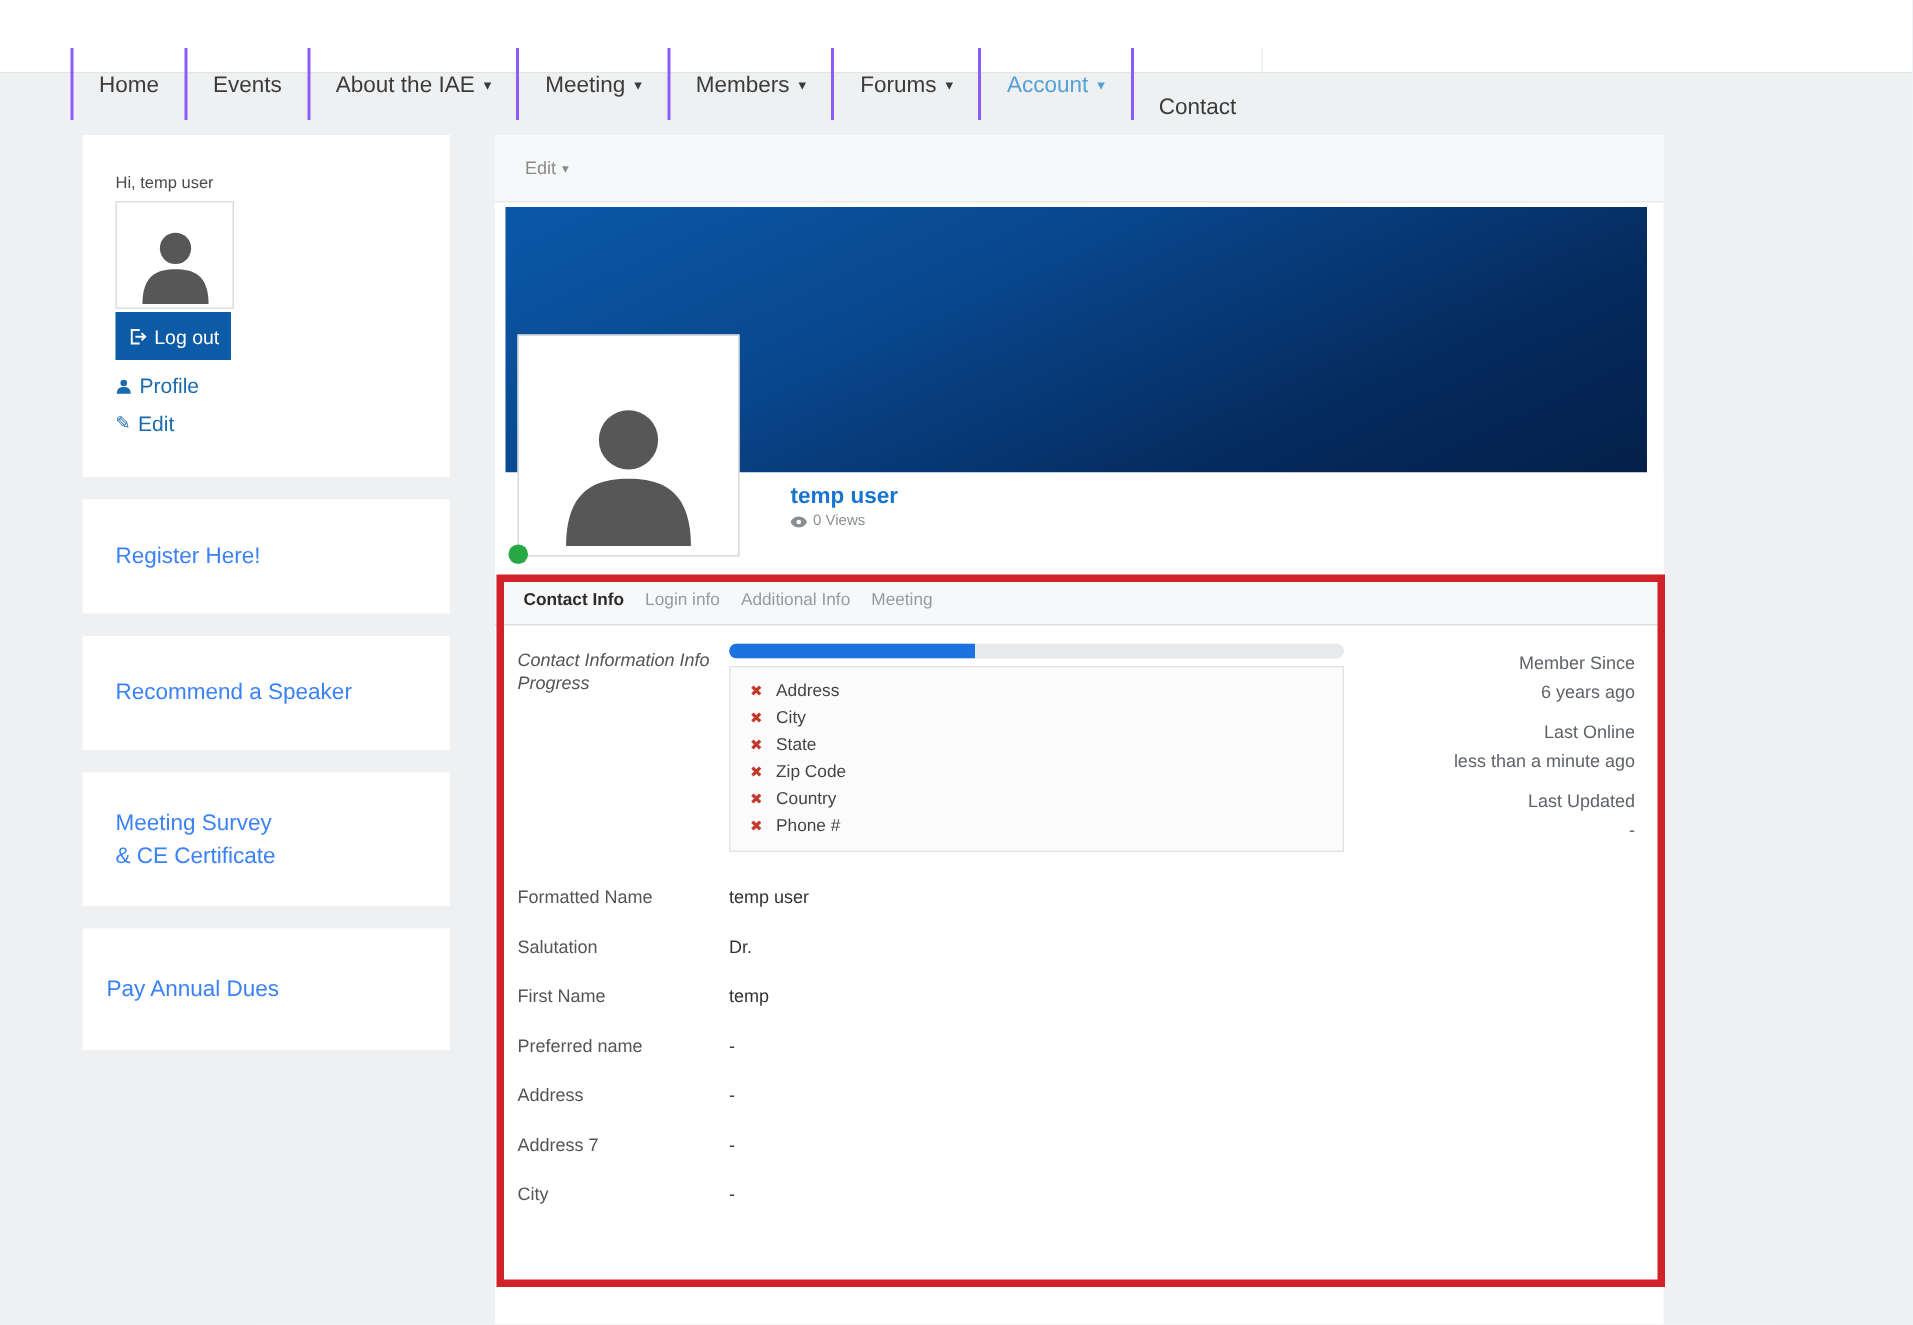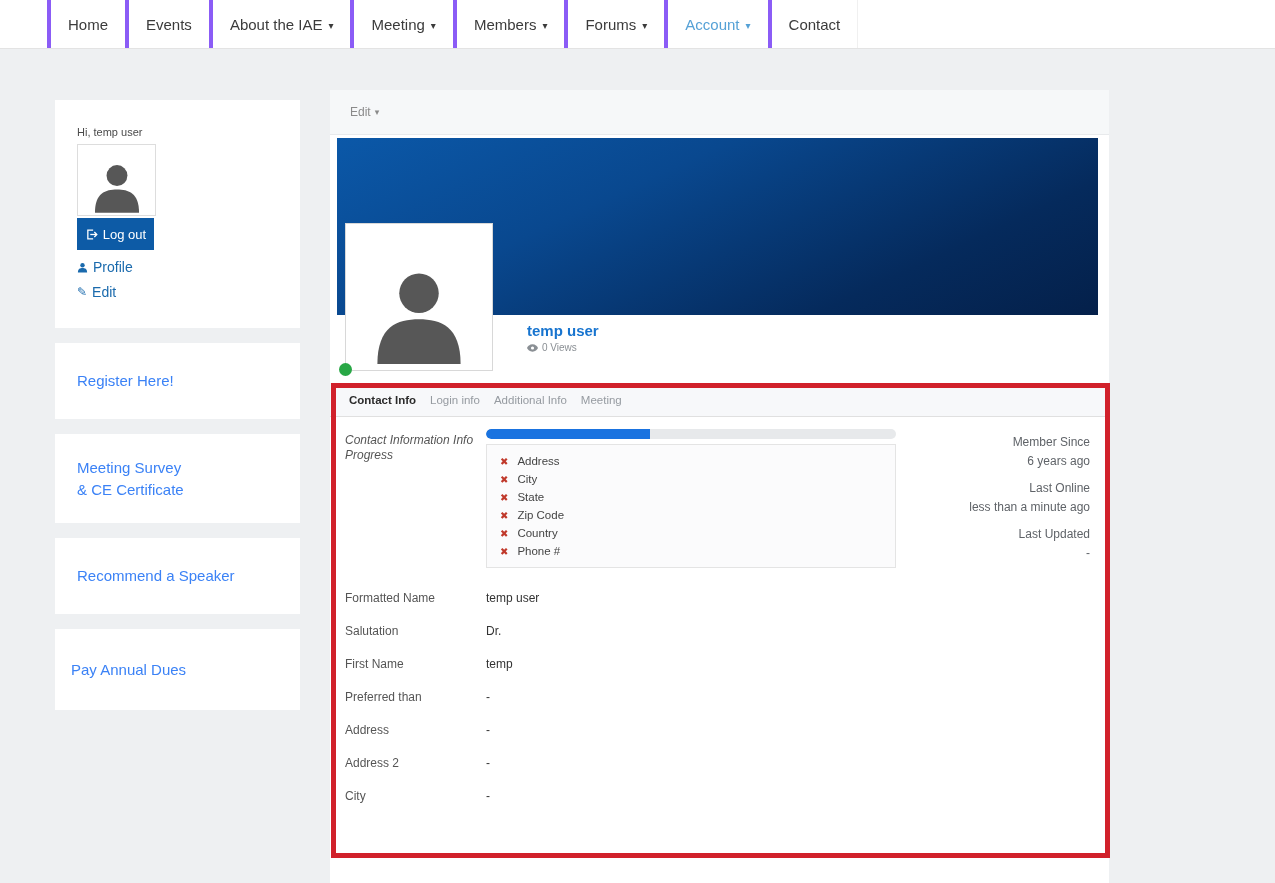--- a/index.html
+++ b/index.html
@@ -3,27 +3,27 @@
 <meta charset="utf-8">
 <style>
   * { margin:0; padding:0; box-sizing:border-box; }
   html,body { background:#eef0f2; }
   body { font-family:"Liberation Sans", sans-serif; }
   .canvas { position:relative; width:1275px; height:883px; background:#eef0f2; overflow:hidden; }
 
   
   .navbar { position:absolute; left:0; top:0; width:1275px; height:49px; background:#fff; border-bottom:1px solid #e3e3e3; }
   .nav-inner { display:flex; height:100%; margin-left:47px; }
-  .nav-item { display:flex; align-items:center; gap:6px; padding:0 17px; height:100%; font-size:15px; color:#3b3b3b; border-left:4px solid #8b5cf6; cursor:pointer; }
-  .nav-item:last-child { border-right:1px solid #f0f0f0; }
+  .nav-item { display:flex; align-items:center; gap:6px; padding:0 17px; height:100%; font-size:15px; color:#3b3b3b; border-left:2px solid #8b5cf6; cursor:pointer;margin-top:32px; }
+  .nav-item:last-child { border-right:1px solid #f0f0f0;align-items:flex-end; }
   .nav-item .caret { font-size:10px; color:#3b3b3b; margin-top:2px; }
   .nav-item.active, .nav-item.active .caret { color:#55a1d6; }
 
   
-  .sidebar { position:absolute; left:55px; top:100px; width:245px; }
+  .sidebar { position:absolute; left:55px; top:90px; width:245px; }
   .card { background:#fff; margin-bottom:15px; }
   .profile-card { height:228px; padding:26px 22px; }
   .greeting { font-size:11px; color:#4a4a4a; margin-bottom:6px; }
   .side-avatar { width:79px; height:72px; border:1px solid #ddd; background:#fff; display:flex; align-items:flex-end; justify-content:center; }
   .side-avatar svg { width:58px; height:58px; display:block; }
   .logout-btn { width:77px; height:32px; margin-top:2px; background:#0d5ba6; color:#fff; font-size:13px; border:none; display:flex; align-items:center; justify-content:center; gap:5px; cursor:pointer; font-family:"Liberation Sans",sans-serif; }
   .side-link { display:flex; align-items:center; gap:5px; margin-top:9px; font-size:14px; color:#1a6aad; cursor:pointer; text-decoration:none; }
   .side-link .pencil { font-size:12px; }
   .link-card { min-height:76px; display:flex; flex-direction:column; justify-content:center; padding:18px 22px; }
   .link-card a { font-size:15px; color:#3b82f6; text-decoration:none; line-height:22px; cursor:pointer; }
@@ -134,26 +134,26 @@
       </a>
       <a class="side-link">
         <span class="pencil">✎</span>
         <span>Edit</span>
       </a>
     </div>
 
     <div class="card link-card">
       <a>Register Here!</a>
     </div>
+    <div class="card link-card">
+      <a>Recommend a Speaker</a>
+    </div>
     <div class="card link-card" style="min-height:89px;">
       <a>Meeting Survey</a>
       <a>&amp; CE Certificate</a>
-    </div>
-    <div class="card link-card">
-      <a>Recommend a Speaker</a>
     </div>
     <div class="card link-card" style="min-height:81px;padding-left:16px;">
       <a>Pay Annual Dues</a>
     </div>
   </div>
 
   <div class="panel">
     <div class="panel-header">
       <div class="edit-menu">
         <span>Edit</span>
@@ -251,29 +251,29 @@
           </div>
         <div class="field-row">
             <div class="field-label">Salutation</div>
             <div class="field-value">Dr.</div>
           </div>
         <div class="field-row">
             <div class="field-label">First Name</div>
             <div class="field-value">temp</div>
           </div>
         <div class="field-row">
-            <div class="field-label">Preferred than</div>
+            <div class="field-label">Preferred name</div>
             <div class="field-value">-</div>
           </div>
         <div class="field-row">
             <div class="field-label">Address</div>
             <div class="field-value">-</div>
           </div>
         <div class="field-row">
-            <div class="field-label">Address 2</div>
+            <div class="field-label">Address 7</div>
             <div class="field-value">-</div>
           </div>
         <div class="field-row">
             <div class="field-label">City</div>
             <div class="field-value">-</div>
           </div>
         <div class="field-row"></div>
       </div>
     </div>
   </div>

